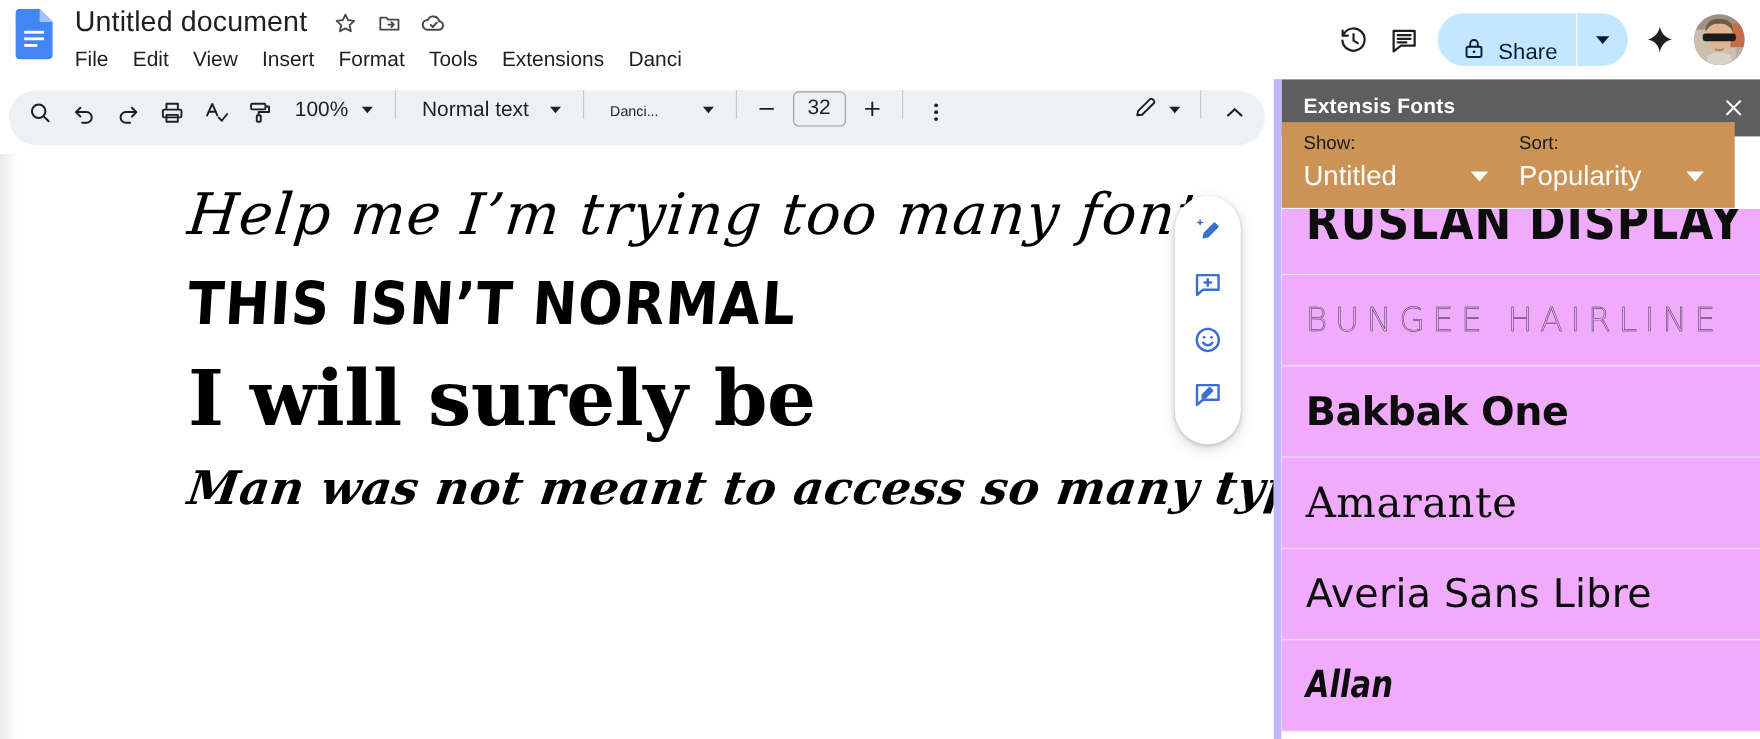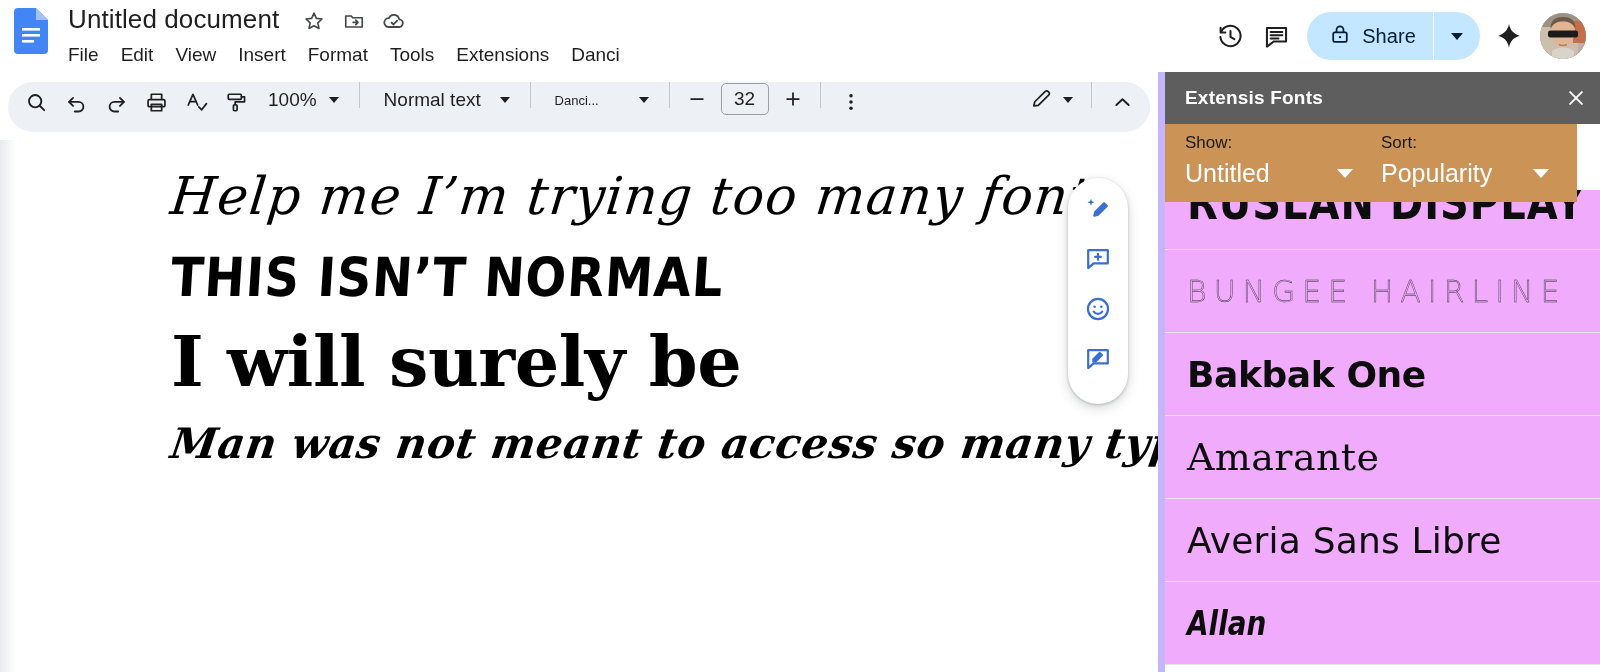--- a/index.html
+++ b/index.html
@@ -40,21 +40,21 @@
     width: 46px; height: 46px; border-radius: 50%;
     display: flex; align-items: center; justify-content: center;
     color: #1f1f1f; cursor: pointer;
   }
 
   .share-pill {
     display: flex; align-items: center; height: 48px;
     background: #c2e7ff; border-radius: 26px; margin: 0 6px 0 8px;
     cursor: pointer; overflow: hidden;
   }
-  .share-main { display: flex; align-items: center; gap: 11px; padding: 0 17px 0 22px; height: 100%; }
+  .share-main { display: flex; align-items: flex-end; gap: 11px; padding: 0 17px 0 22px; height: 100%; }
   .share-label { font-size: 20px; color: #001d35; font-weight: 500; letter-spacing: .1px; }
   .share-sep { width: 1px; height: 48px; background: #ffffff; }
   .share-caret { display: flex; align-items: center; justify-content: center; width: 46px; height: 100%; }
 
   .avatar {
     width: 46px; height: 46px; border-radius: 50%; margin-left: 8px;
     overflow: hidden; cursor: pointer; position: relative;
     background: linear-gradient(160deg,#b9b1a6 0%,#8e8377 45%,#5c5148 100%);
   }
   .avatar .av-face { position: absolute; inset: 0; }
@@ -176,21 +176,21 @@
   }
   .panel-header {
     position: absolute; left: 0; top: 0; width: 442px; height: 52px;
     background: #5e5e5e; display: flex; align-items: center;
     padding: 0 14px 0 20px; justify-content: space-between;
   }
   .panel-title { font-size: 19px; font-weight: 700; color: #ffffff; letter-spacing: .2px; }
   .panel-close { width: 34px; height: 34px; display: flex; align-items: center; justify-content: center; color: #ffffff; cursor: pointer; border-radius: 50%; }
 
   .panel-filters {
-    position: absolute; left: 0; top: 52px; width: 412px; height: 78px;
+    position: absolute; left: 0; top: 39px; width: 412px; height: 78px;
     background: #cc9356; display: flex; padding: 6px 0 0 20px; z-index: 3;
   }
   .filter-group { width: 196px; }
   .filter-label { font-size: 17px; color: #1a1a1a; line-height: 26px; }
   .filter-sel { display: flex; align-items: center; justify-content: space-between; width: 172px; cursor: pointer; }
   .filter-val { font-size: 25px; color: #ffffff; line-height: 34px; }
   .filter-caret { width: 0; height: 0; border-left: 8px solid transparent; border-right: 8px solid transparent; border-top: 9px solid #ffffff; margin-right: 4px; }
 
   .font-list {
     position: absolute; left: 0; top: 118px; width: 442px; height: 482px;

